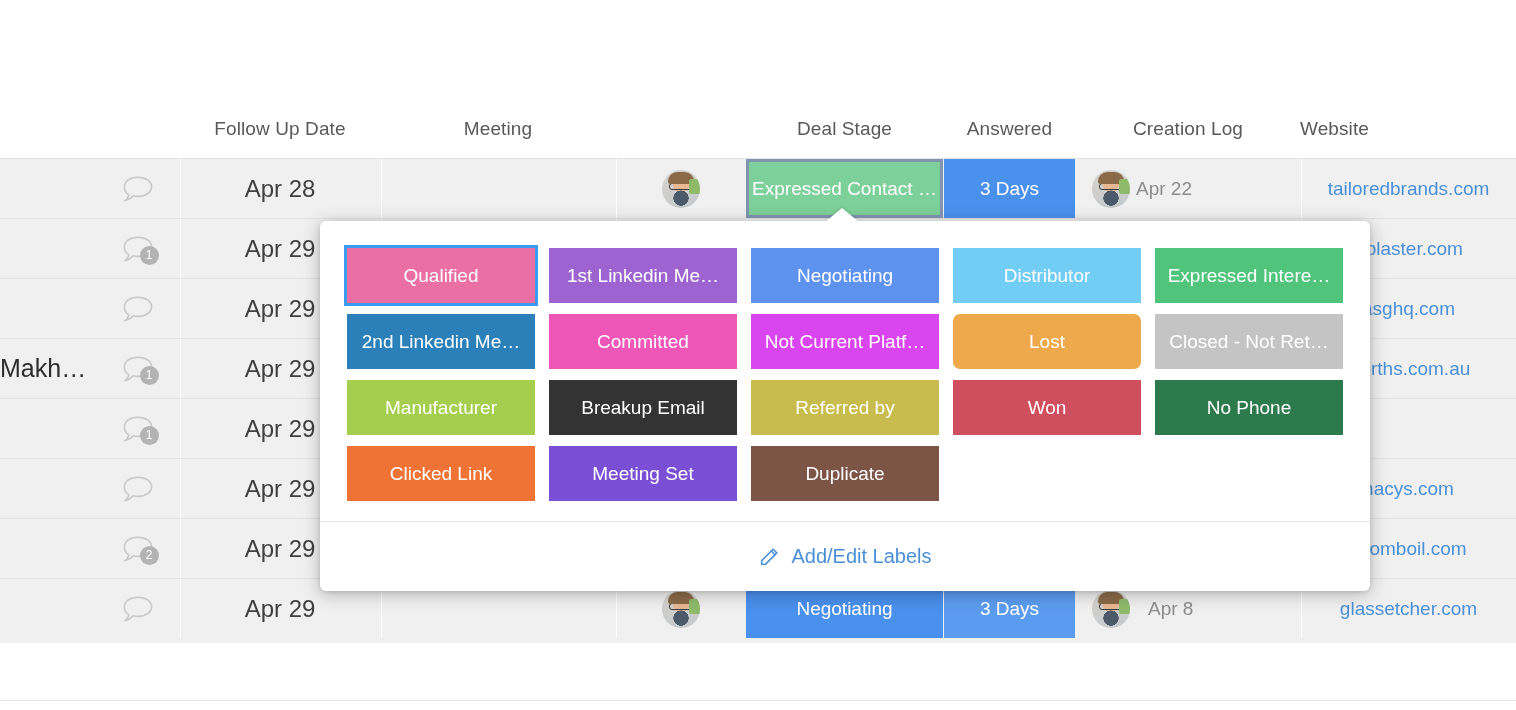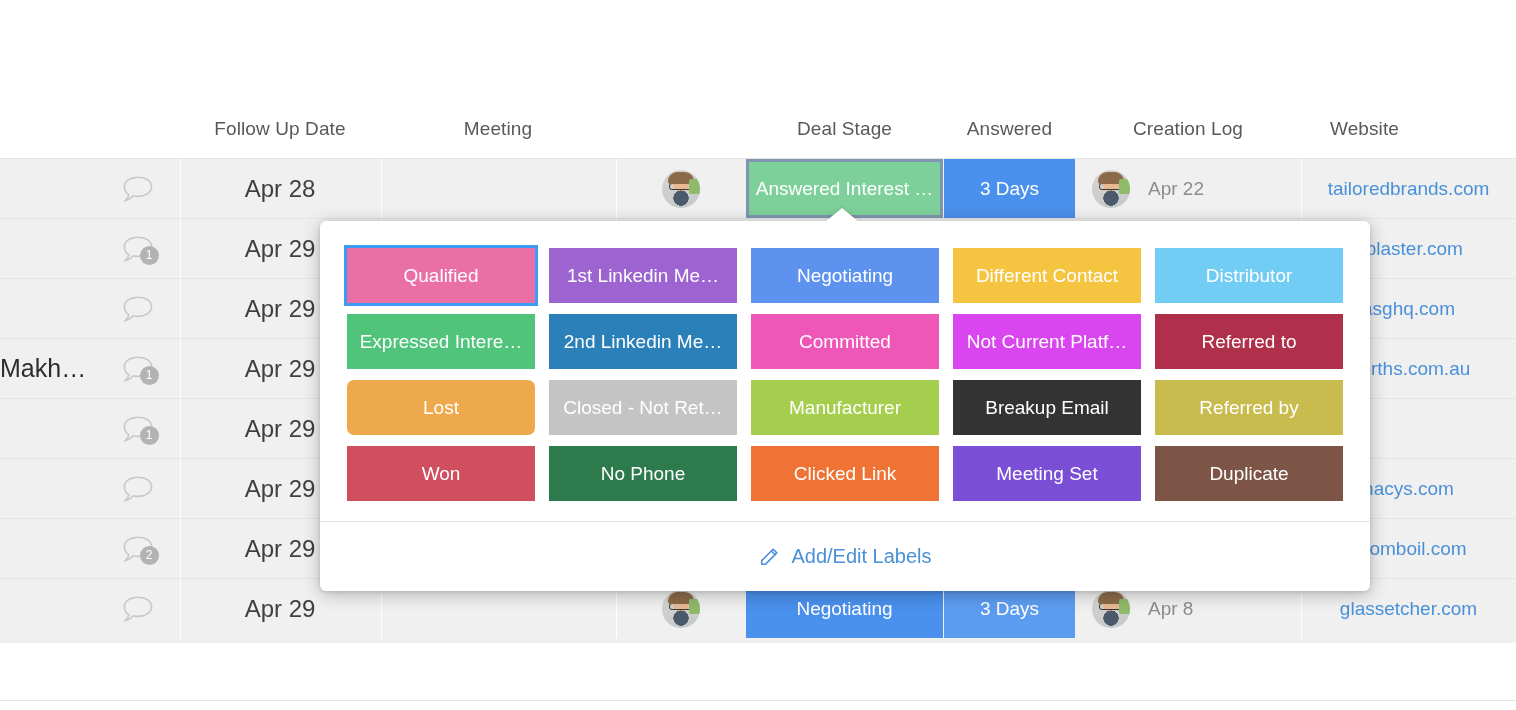--- a/index.html
+++ b/index.html
@@ -279,21 +279,21 @@
       </div>
       <div class="hdr-cell" style="left: 746px; width: 197px;">
         <span>Deal Stage</span>
       </div>
       <div class="hdr-cell" style="left: 944px; width: 131px;">
         <span>Answered</span>
       </div>
       <div class="hdr-cell" style="left: 1076px; width: 224px;">
         <span>Creation Log</span>
       </div>
-      <div class="hdr-cell" style="left: 1257px; width: 215px;">
+      <div class="hdr-cell" style="left: 1227px; width: 215px;">
         <span>Website</span>
       </div>
     </div>
 
   <div class="table-wrap" id="table-body">
       <div class="row">
         <div class="cell" style="left: 0px; width: 95px; justify-content: flex-start;"></div>
         <div class="cell center" style="left: 95px; width: 85px;">
           <div class="bubble">
             <svg width="34" height="30" viewBox="0 0 34 30" fill="none" stroke="#c9c9c9" stroke-width="1.6">
@@ -308,30 +308,30 @@
         <div class="cell center" style="left: 180px; width: 200px;">
           <span class="date-txt">Apr 28</span>
         </div>
         <div class="cell center" style="left: 381px; width: 234px;"></div>
         <div class="cell center" style="left: 616px; width: 129px;">
           <div class="avatar">
             <span class="avatar-chip"></span>
           </div>
         </div>
         <div class="cell center selected" style="left: 746px; width: 197px;">
-          <div class="cell-chip" style="background: rgb(126, 208, 154);">Answered Interest …</div>
+          <div class="cell-chip" style="background: rgb(126, 208, 154);">Expressed Contact …</div>
         </div>
         <div class="cell center" style="left: 944px; width: 131px;">
           <div class="cell-chip" style="background: rgb(74, 144, 237);">3 Days</div>
         </div>
         <div class="cell" style="left: 1076px; width: 224px; padding-left: 16px;">
           <div class="avatar">
             <span class="avatar-chip"></span>
           </div>
-          <span class="creation-date" style="margin-left: 18px; text-align: center;">Apr 22</span>
+          <span class="creation-date" style="margin-left: 6px; text-align: center;">Apr 22</span>
         </div>
         <div class="cell center" style="left: 1301px; width: 215px;">
           <span class="website-link">tailoredbrands.com</span>
         </div>
       </div>
       <div class="row">
         <div class="cell" style="left: 0px; width: 95px; justify-content: flex-start;"></div>
         <div class="cell center" style="left: 95px; width: 85px;">
           <div class="bubble">
             <svg width="34" height="30" viewBox="0 0 34 30" fill="none" stroke="#c9c9c9" stroke-width="1.6">
@@ -527,27 +527,25 @@
         </div>
       </div>
     </div>
 
   <div class="popover">
     <div class="popover-arrow"></div>
     <div class="labels-grid" id="labels-grid">
         <div class="label-chip focused" style="background: rgb(234, 111, 165);">Qualified</div>
         <div class="label-chip" style="background: rgb(156, 99, 209);">1st Linkedin Me…</div>
         <div class="label-chip" style="background: rgb(93, 147, 239);">Negotiating</div>
-        <div class="label-chip" style="background: rgb(245, 197, 66);">Different Contact</div>
         <div class="label-chip" style="background: rgb(114, 205, 244);">Distributor</div>
         <div class="label-chip" style="background: rgb(79, 196, 122);">Expressed Intere…</div>
         <div class="label-chip" style="background: rgb(43, 128, 185);">2nd Linkedin Me…</div>
         <div class="label-chip" style="background: rgb(238, 86, 184);">Committed</div>
         <div class="label-chip" style="background: #d946ef;">Not Current Platf…</div>
-        <div class="label-chip" style="background: rgb(176, 48, 76);">Referred to</div>
         <div class="label-chip" style="background: rgb(239, 169, 77); border-radius: 7px;">Lost</div>
         <div class="label-chip" style="background: rgb(196, 196, 196);">Closed - Not Ret…</div>
         <div class="label-chip" style="background: rgb(165, 206, 78);">Manufacturer</div>
         <div class="label-chip" style="background: rgb(51, 51, 51);">Breakup Email</div>
         <div class="label-chip" style="background: rgb(201, 188, 78);">Referred by</div>
         <div class="label-chip" style="background: rgb(207, 79, 94);">Won</div>
         <div class="label-chip" style="background: rgb(45, 122, 77);">No Phone</div>
         <div class="label-chip" style="background: rgb(239, 115, 52);">Clicked Link</div>
         <div class="label-chip" style="background: rgb(122, 79, 214);">Meeting Set</div>
         <div class="label-chip" style="background: rgb(124, 85, 71);">Duplicate</div>

